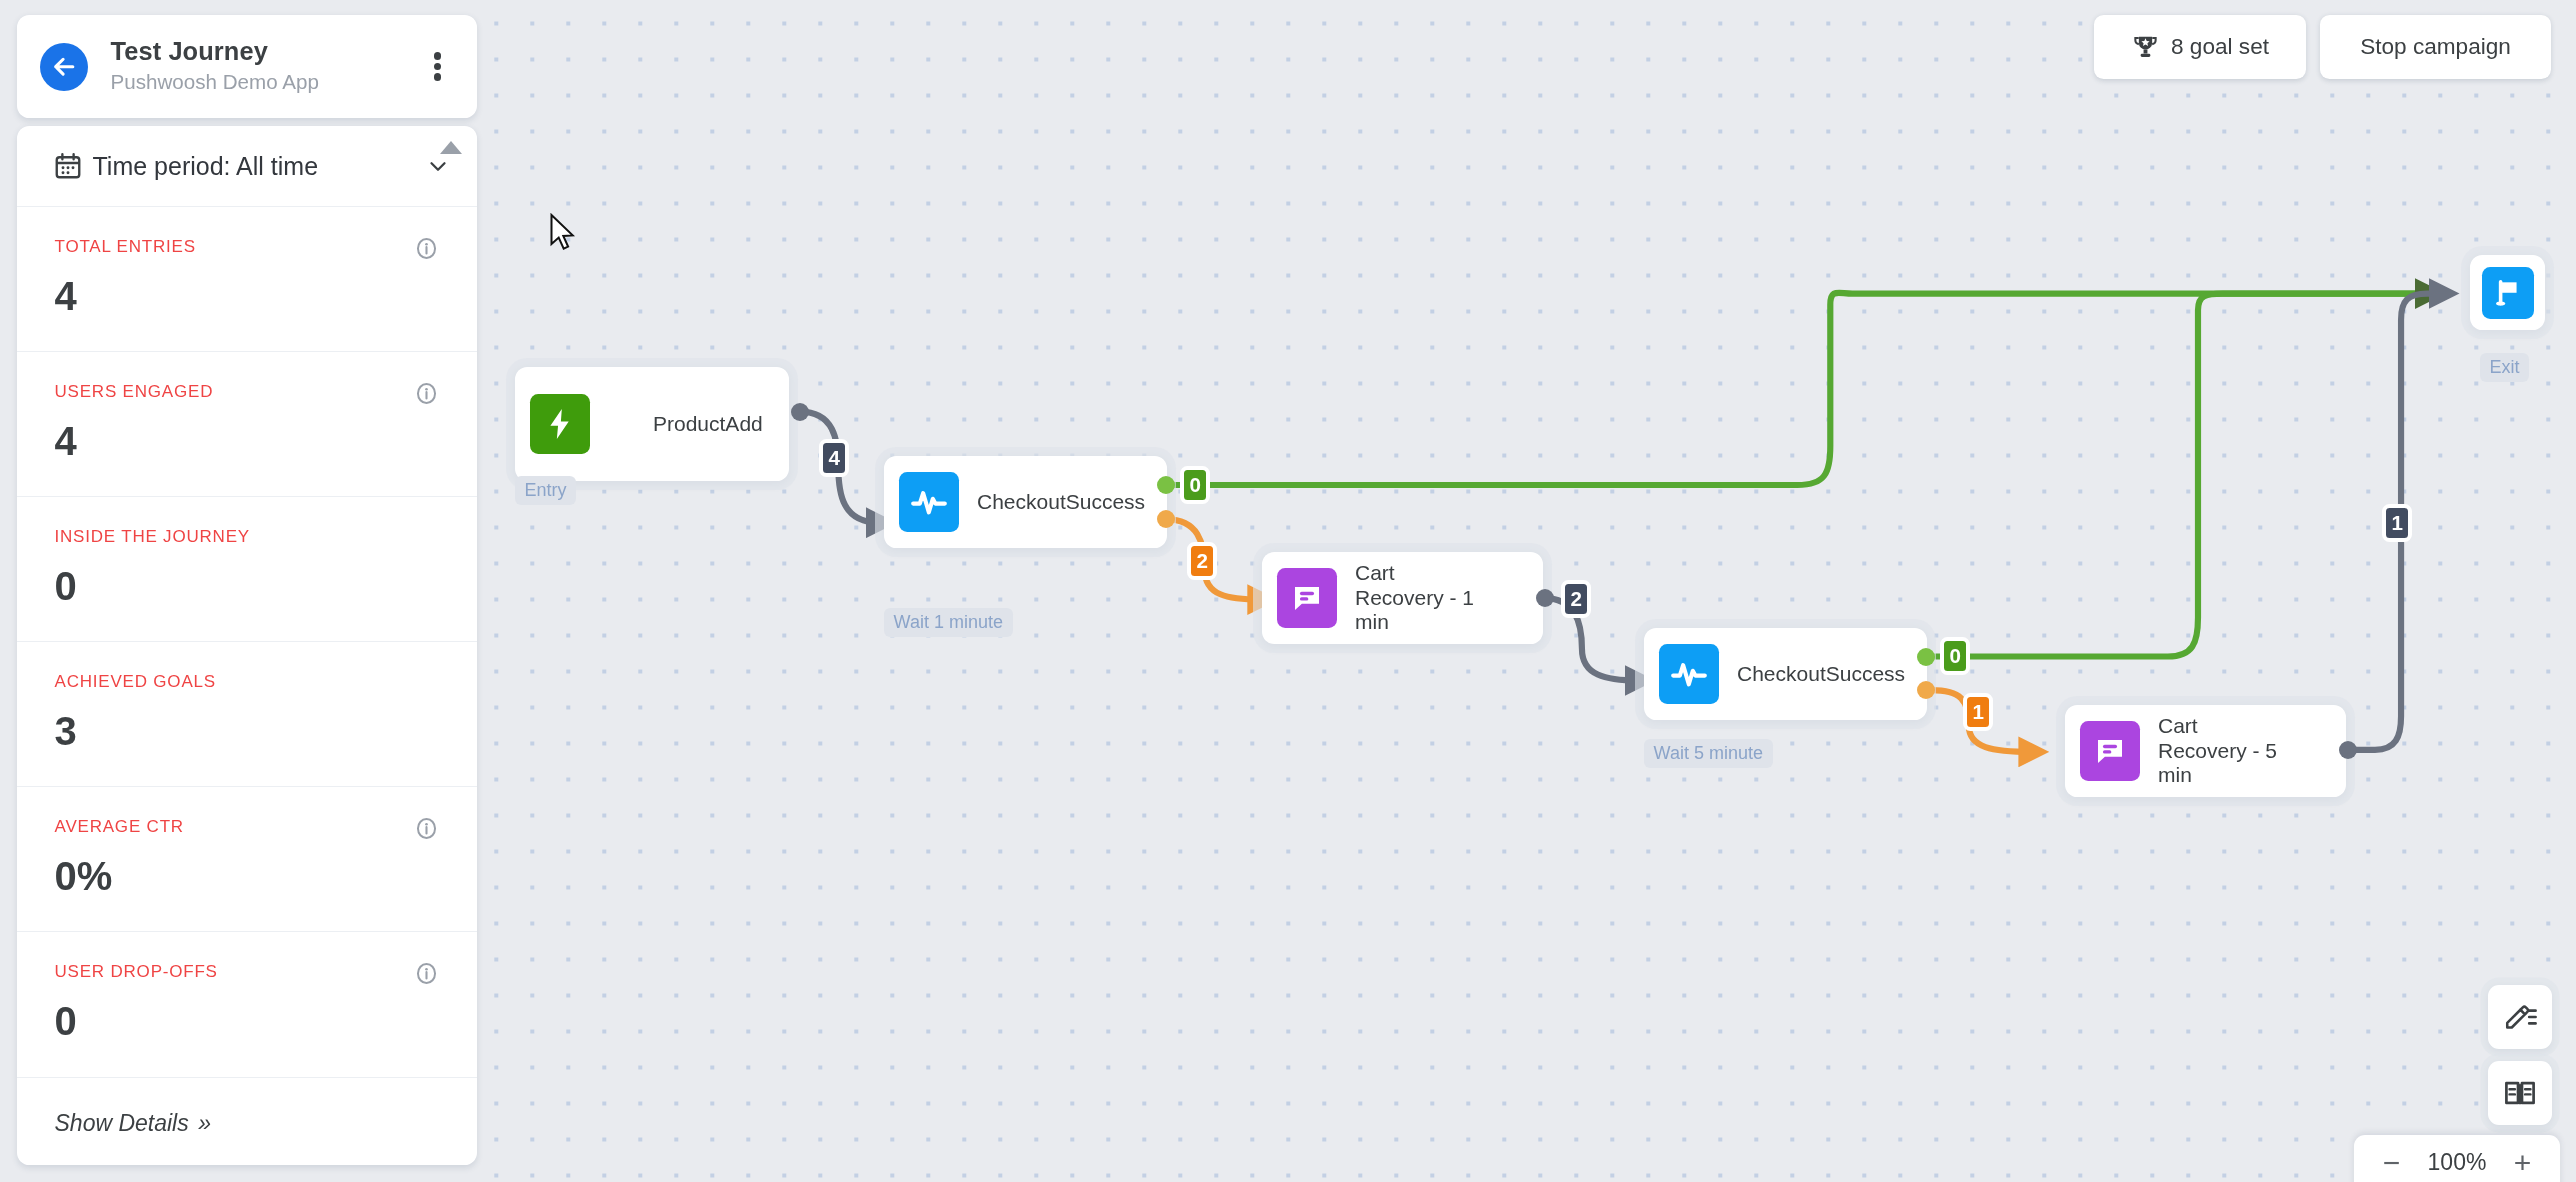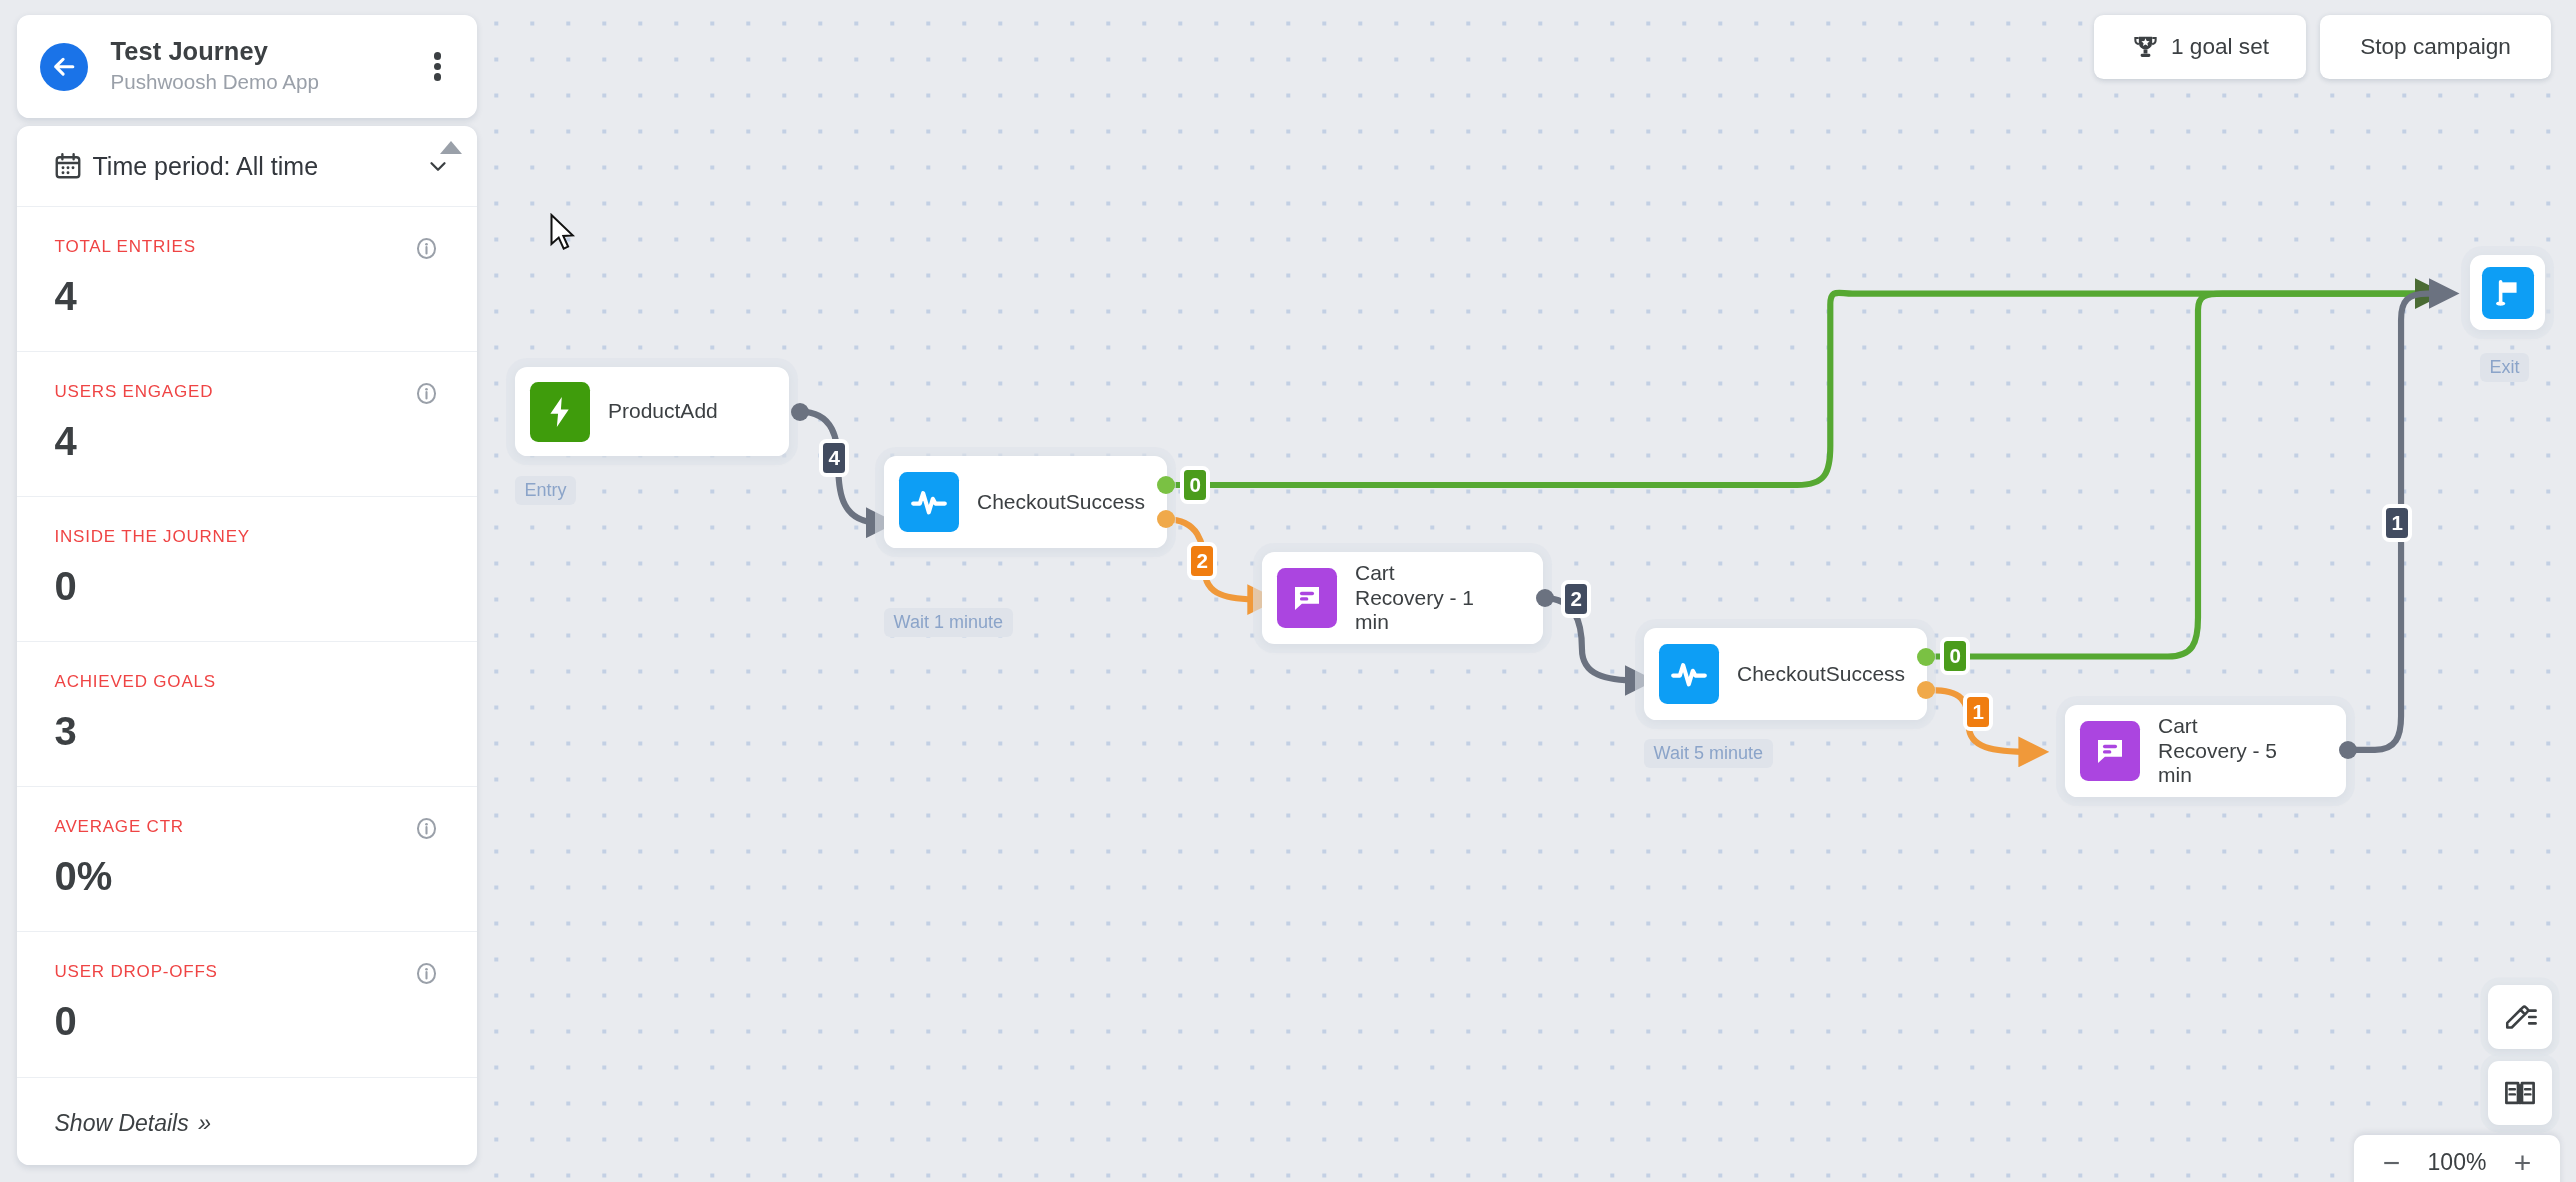--- a/index.html
+++ b/index.html
@@ -148,21 +148,21 @@
 
       <path d="M 2250,872 C 2296,872 2306,906 2306,946 C 2306,984 2340,992 2388,992" fill="none" stroke="#6b7280" stroke-width="9" marker-end="url(#ah-gray)"></path>
 
       <path d="M 2815,957 L 3160,957 C 3196,957 3204,938 3204,900 L 3204,452 C 3204,430 3216,428 3240,428 L 3540,428" fill="none" stroke="#56a832" stroke-width="9" marker-end="url(#ah-green)"></path>
 
       <path d="M 2815,1006 C 2858,1006 2870,1020 2870,1058 C 2870,1090 2904,1096 2962,1096" fill="none" stroke="#f0993a" stroke-width="9" marker-end="url(#ah-orange)"></path>
 
       <path d="M 3420,1093 L 3462,1093 C 3492,1093 3500,1074 3500,1044 L 3500,466 C 3500,438 3510,428 3538,428 L 3560,428" fill="none" stroke="#6b7280" stroke-width="9" marker-end="url(#ah-gray)"></path>
     </svg>
 
-    <div class="node" id="n-productadd" style="left:515px; top:367px; width:274px; height:89px;">
+    <div class="node" id="n-productadd" style="left:515px; top:367px; width:274px; height:114px;gap:45px;">
       <div class="node-ico" style="background:#3f9c0c;">
         <svg width="36" height="36" viewBox="0 0 24 24">
             <path d="M13.2 2 5.6 13.2h5.1L9.9 22l7.9-11.6h-5.2z" fill="#fff"></path>
           </svg>
       </div>
       <div class="node-label">ProductAdd</div>
     </div>
     <div class="port" style="left:791px; top:403px; background:#6b7280;"></div>
     <div class="tag" style="left:515px; top:476px;">Entry</div>
     <div class="badge dark" style="left:819px; top:439px;">4</div>
@@ -259,21 +259,21 @@
   </div>
 
   <div class="topbtn" id="goal-btn">
     <svg width="29" height="29" viewBox="0 0 24 24">
       <path d="M6.5 3h11v5.2a5.5 5.5 0 0 1-11 0z" fill="#3c4043"></path>
       <path d="M6.4 4.2H3.6v1.6c0 2 1.3 3.2 2.9 3.4M17.6 4.2h2.8v1.6c0 2-1.3 3.2-2.9 3.4" fill="none" stroke="#3c4043" stroke-width="1.7"></path>
       <path d="M10.4 13.6h3.2v3.4h-3.2z" fill="#3c4043"></path>
       <rect x="8" y="17.2" width="8" height="2.6" rx="1.1" fill="#3c4043"></rect>
       <path d="M12 4.4 13 6.6l2.4.2-1.8 1.6.5 2.3-2.1-1.2-2.1 1.2.5-2.3-1.8-1.6 2.4-.2z" fill="#fff"></path>
     </svg>
-    <span>1 goal set</span>
+    <span>8 goal set</span>
   </div>
   <div class="topbtn" id="stop-btn">
     <span>Stop campaign</span>
   </div>
 
   <div id="sidebar">
 
     <div class="panel" id="header-panel">
       <div class="back-btn">
         <svg width="27.4" height="27.4" viewBox="0 0 24 24">

